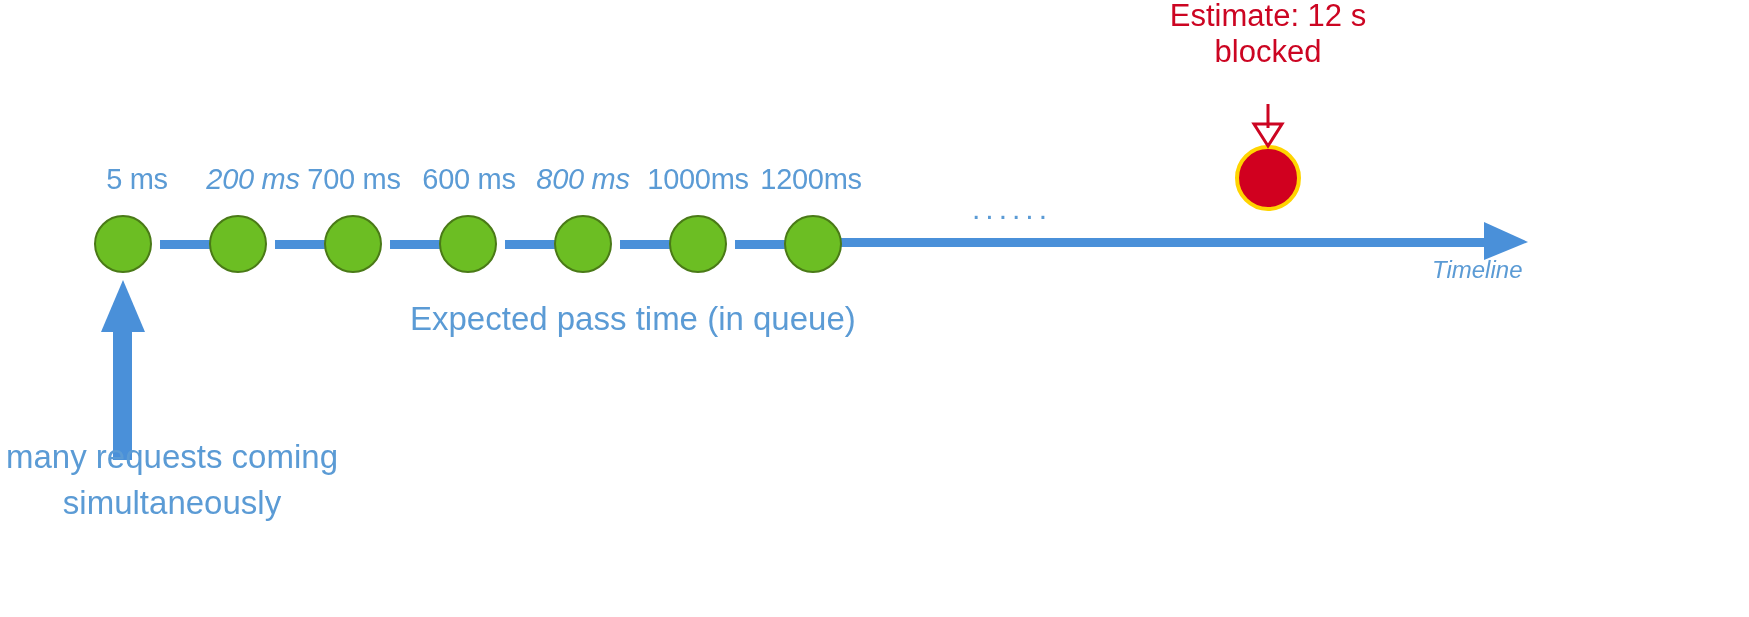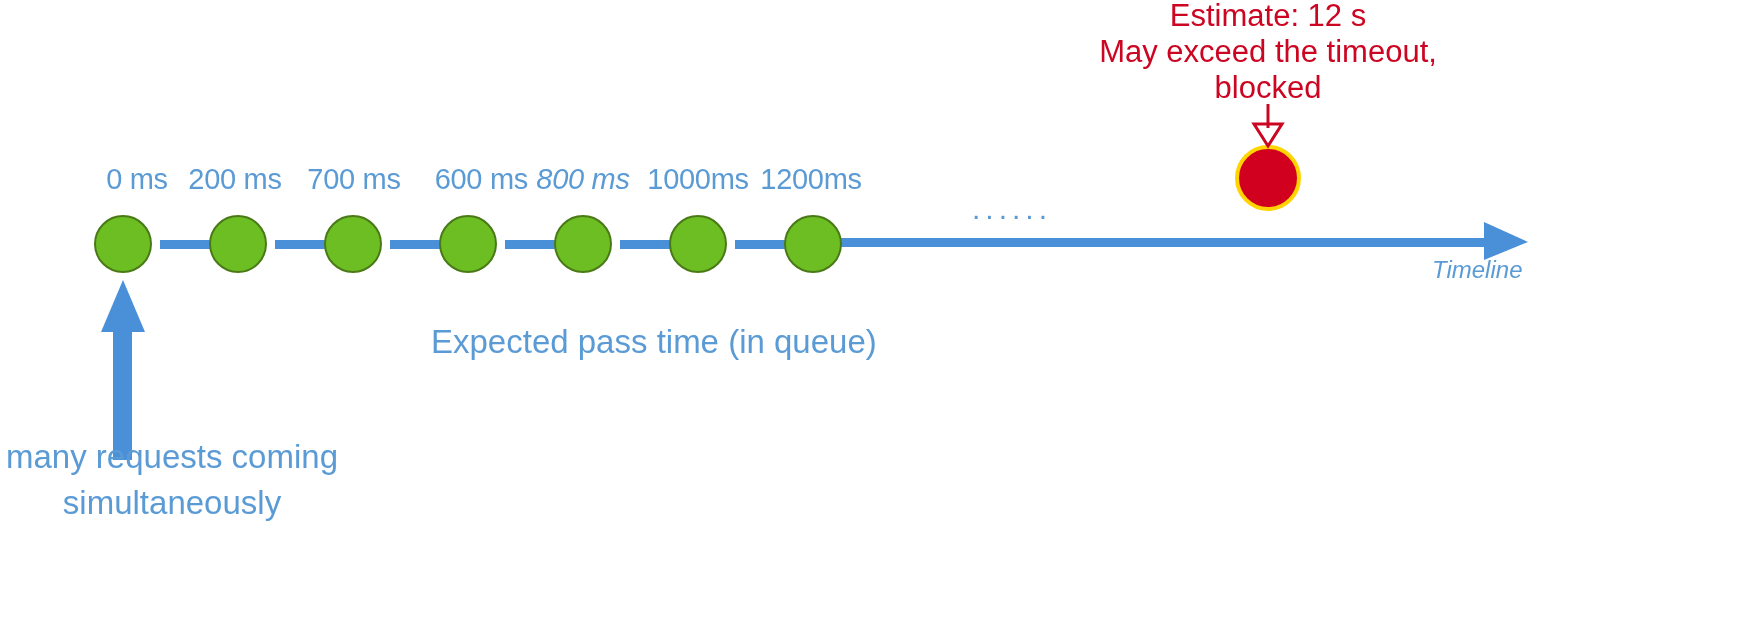--- a/index.html
+++ b/index.html
@@ -82,24 +82,24 @@
     width: 1749px;
     height: 617px;
     pointer-events: none;
   }
 </style>
 </head>
 <body>
 
 <div id="canvas">
 
-  <div class="tick-label" style="left:78px;  top:163px; width:118px;">0 ms</div>
-  <div class="tick-label" style="left:176px; top:163px; width:118px;">200 ms</div>
+  <div class="tick-label" style="left:78px;  top:163px; width:118px;">5 ms</div>
+  <div class="tick-label" style="left:194px; top:163px; width:118px;font-style:italic;">200 ms</div>
   <div class="tick-label" style="left:295px; top:163px; width:118px;">700 ms</div>
-  <div class="tick-label" style="left:410px; top:163px; width:118px;text-align:right;">600 ms</div>
+  <div class="tick-label" style="left:410px; top:163px; width:118px;">600 ms</div>
   <div class="tick-label" style="left:524px; top:163px; width:118px;font-style:italic;">800 ms</div>
   <div class="tick-label" style="left:639px; top:163px; width:118px;">1000ms</div>
   <div class="tick-label" style="left:752px; top:163px; width:118px;">1200ms</div>
 
   <div class="seg" style="left:160px; top:240px; width:72px;"></div>
   <div class="seg" style="left:275px; top:240px; width:72px;"></div>
   <div class="seg" style="left:390px; top:240px; width:72px;"></div>
   <div class="seg" style="left:505px; top:240px; width:72px;"></div>
   <div class="seg" style="left:620px; top:240px; width:72px;"></div>
   <div class="seg" style="left:735px; top:240px; width:72px;"></div>
@@ -122,28 +122,27 @@
 
     <polygon points="1484,222 1484,260 1528,242" fill="#4a90d9"></polygon>
 
     <rect x="113" y="330" width="19" height="130" fill="#4a90d9"></rect>
     <polygon points="101,332 145,332 123,280" fill="#4a90d9"></polygon>
 
     <line x1="1268" y1="104" x2="1268" y2="128" stroke="#cc0522" stroke-width="3"></line>
     <polygon points="1254,124 1282,124 1268,146" fill="none" stroke="#cc0522" stroke-width="3"></polygon>
   </svg>
 
-  <div class="blue-text" style="left:410px; top:323px;margin-left:21px;">Expected pass time (in queue)</div>
+  <div class="blue-text" style="left:410px; top:300px;">Expected pass time (in queue)</div>
 
   <div class="blue-text" style="left:1432px; top:256px; font-size:24px;font-style:italic;">Timeline</div>
 
   <div style="position:absolute; left:-8px; top:438px; width:360px; text-align:center;">
     <div class="blue-text" style="position:relative; left:0; top:0; display:block;">many requests coming</div>
     <div class="blue-text" style="position:relative; left:0; top:8px; display:block;">simultaneously</div>
   </div>
 
   <div class="red-text-block" style="left:1088px; top:-2px; width:360px;">
     <div>Estimate: 12 s</div>
-    <div>May exceed the timeout,</div>
     <div>blocked</div>
   </div>
 
 </div>
 
 </body></html>

